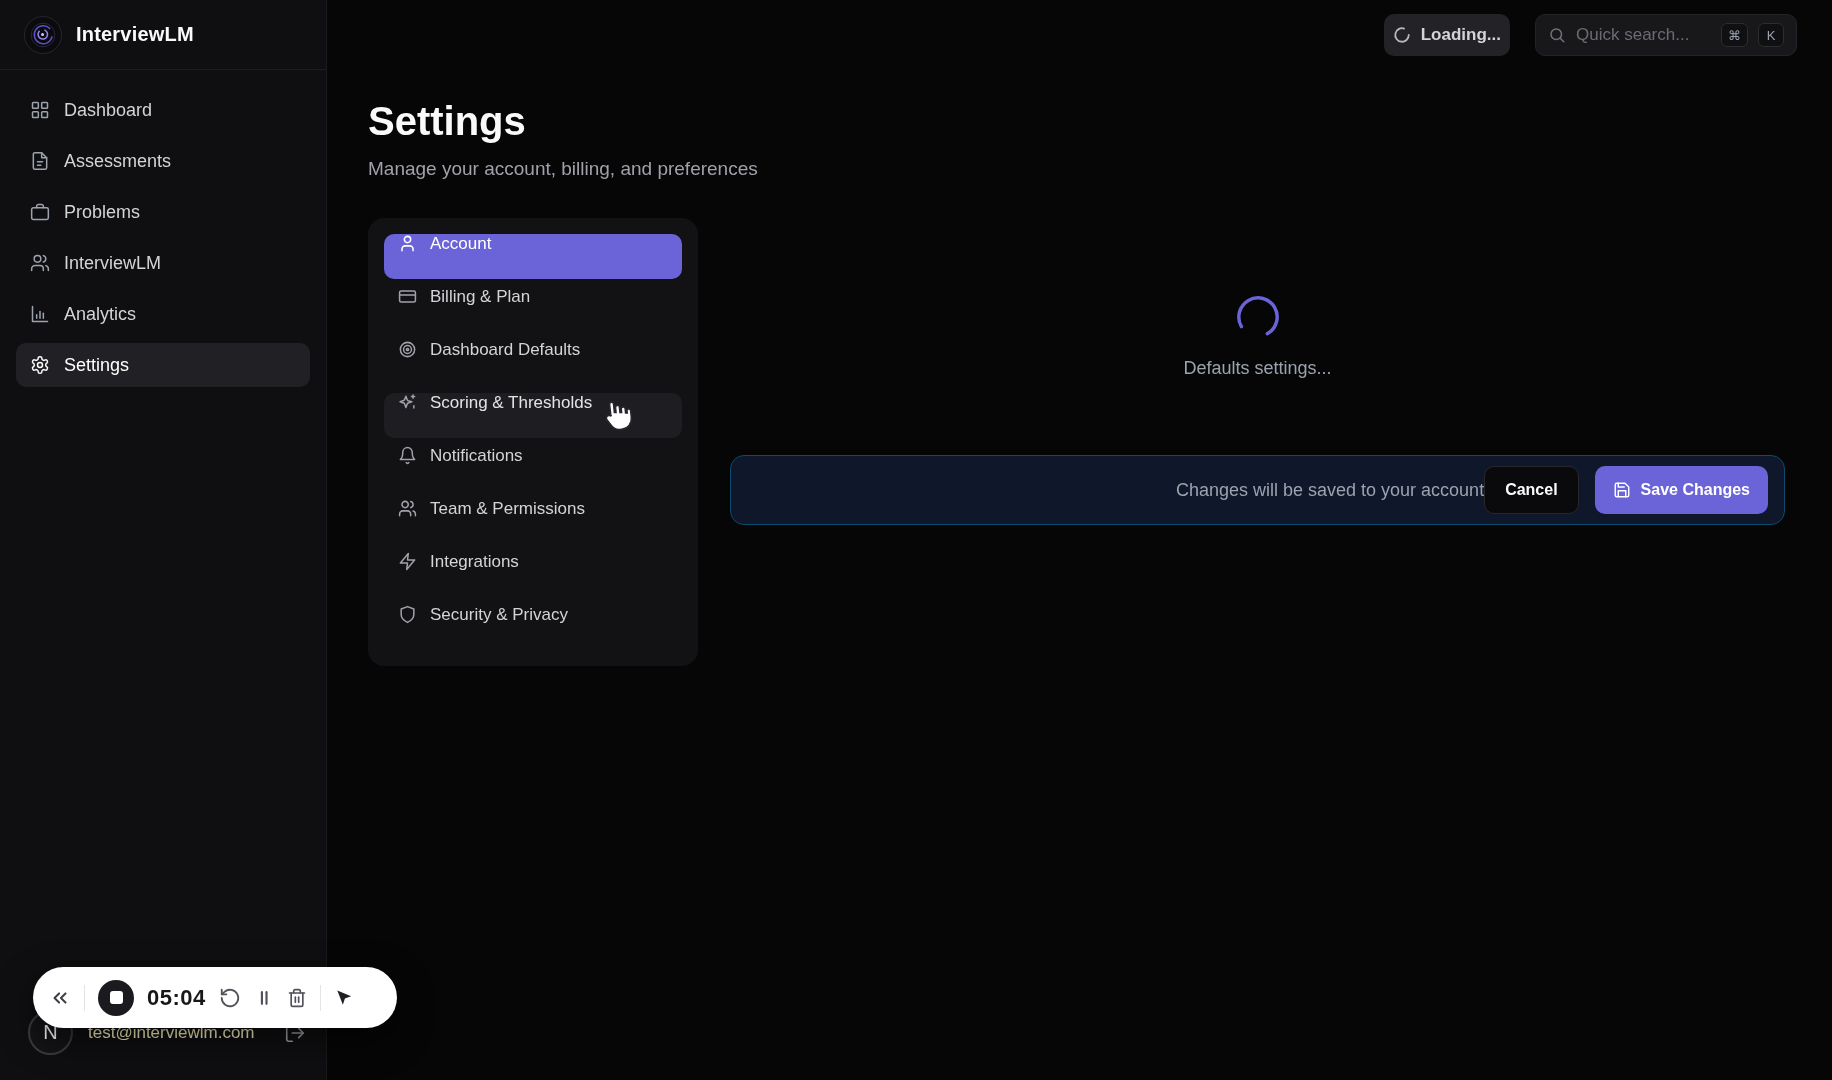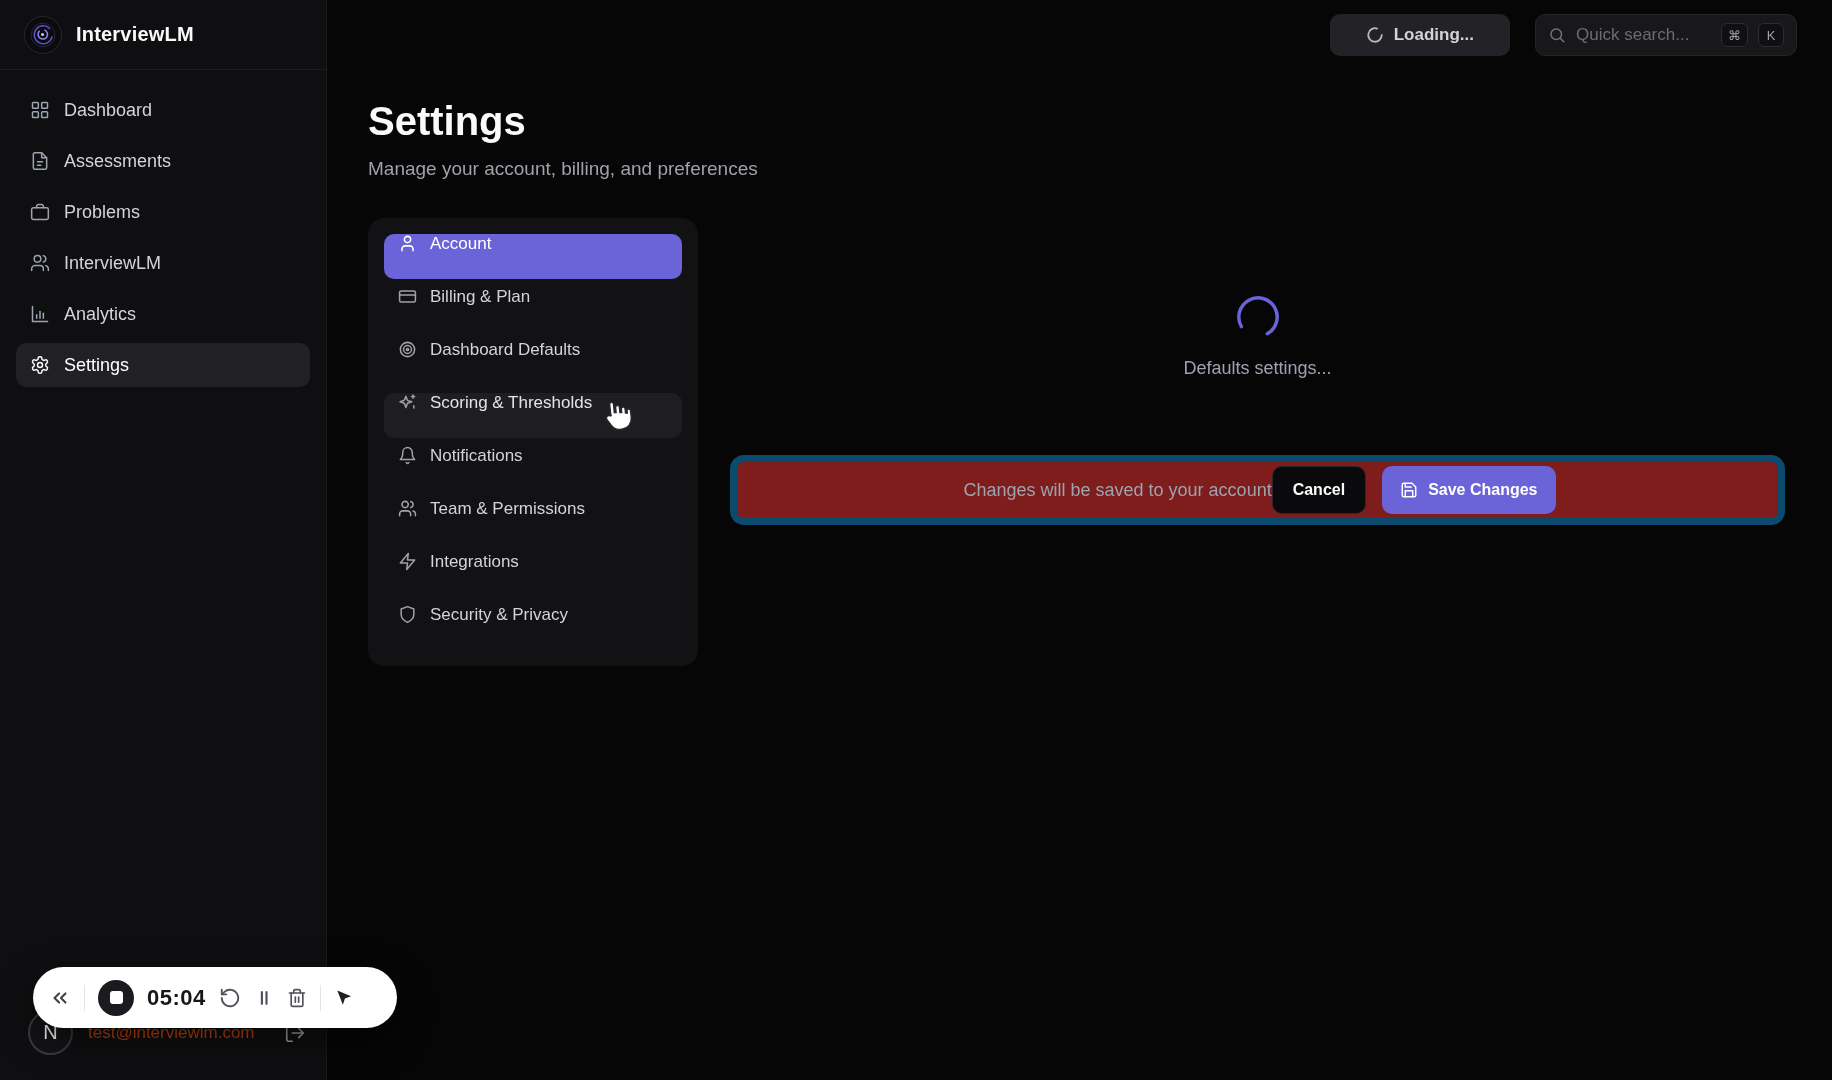--- a/index.html
+++ b/index.html
@@ -14,26 +14,26 @@
   .brand-name { font-size:20px; font-weight:700; color:#fafafa; letter-spacing:.2px;text-align:right; }
   .side-nav { padding:18px 16px; display:flex; flex-direction:column; gap:7px; }
   .side-item { display:flex; align-items:center; gap:14px; height:44px; padding:0 14px; border-radius:10px; color:#d4d4d8; font-size:18px; cursor:pointer; }
   .side-item .icn { width:20px; height:20px; color:#9ca3af; flex:none; display:flex; }
   .side-item.active { background:#212125; color:#ffffff; }
   .side-item.active .icn { color:#fafafa; }
   .icn svg, .ic svg { width:100%; height:100%; display:block; }
 
   .user-row { position:absolute; left:28px; right:20px; bottom:25px; display:flex; align-items:center; gap:15px; z-index:10; }
   .avatar { width:45px; height:45px; border-radius:50%; background:#141417; border:2px solid #3b3b41; color:#fff; font-size:20px; display:flex; align-items:center; justify-content:center; flex:none; cursor:pointer; }
-  .email { flex:1; font-size:17px; color:#c2410c; white-space:nowrap; overflow:hidden; }
+  .email { flex:1; font-size:17px; color:#fef9c3; white-space:nowrap; overflow:hidden; }
   .logout { background:none; border:none; width:22px; height:22px; color:#a1a1aa; cursor:pointer; padding:0; flex:none; }
 
   
   .topbar { position:absolute; left:327px; right:0; top:0; height:70px; display:flex; align-items:center; justify-content:flex-end; gap:25px; padding-right:35px; }
-  .loading-pill { height:42px; border-radius:10px; background:#232327; display:flex; align-items:center; gap:10px; padding:0 36px; }
+  .loading-pill { height:42px; border-radius:10px; background:#232327; display:flex; align-items:center; gap:10px; padding:0 9px; }
   .loading-pill span { font-size:17px; font-weight:600; color:#d4d4d8; }
   .spin-sm { width:18px; height:18px; color:#b8b8bd; animation:spin 1s linear infinite; }
   .search-pill { height:42px; width:262px; border-radius:10px; background:#18181b; border:1px solid #242428; display:flex; align-items:center; gap:10px; padding:0 12px; cursor:text; }
   .search-pill .ic { width:18px; height:18px; color:#71717a; flex:none; }
   .search-pill input { flex:1; min-width:0; background:transparent; border:none; outline:none; color:#e4e4e7; font-size:17px; font-family:"Liberation Sans", sans-serif; }
   .search-pill input::placeholder { color:#6b6b74; }
   .kbd { height:24px; min-width:26px; padding:0 6px; background:#101013; border:1px solid #2c2c31; border-radius:6px; color:#9ca3af; font-size:13px; display:flex; align-items:center; justify-content:center; }
 
   
   .main { position:absolute; left:327px; right:0; top:70px; bottom:0; padding:28px 47px 0 41px; }
@@ -46,21 +46,21 @@
   .snav-item.active { background:#6b63d8; color:#ffffff; }
   .snav-item.active .icn { color:#ffffff; }
   .snav-item.hovered { background:#1e1e22; color:#e4e4e7; }
 
   .right-col { flex:1; display:flex; flex-direction:column; }
   .loading-zone { height:237px; display:flex; flex-direction:column; align-items:center; justify-content:center; gap:18px; }
   .spin-lg { width:46px; height:46px; animation:spin 1s linear infinite; }
   .loading-text { font-size:18px; color:#9ca3af; }
   @keyframes spin { to { transform:rotate(360deg); } }
 
-  .action-bar { height:70px; background:#7f1d1d; border:7px solid #0c4a6e; border-radius:14px; display:flex; align-items:center; justify-content:center; padding:0 16px 0 20px; }
+  .action-bar { height:70px; background:#0f172a; border:1px solid #0c4a6e; border-radius:14px; display:flex; align-items:center; justify-content:flex-end; padding:0 16px 0 20px; }
   .action-msg { font-size:18px; color:#9ca3af; }
   .actions { display:flex; align-items:center; gap:16px; }
   .btn { height:48px; border-radius:10px; font-size:16px; font-weight:700; font-family:Liberation Sans, sans-serif; display:flex; align-items:center; cursor:pointer; }
   .btn-cancel { padding:0 20px; background:#0a0a0c; border:1px solid #27272c; color:#fafafa; }
   .btn-save { padding:0 18px; gap:10px; background:#6b63d8; border:none; color:#ffffff; }
   .btn-save .ic { width:18px; height:18px; display:flex; }
 
   
   .rec-toolbar { position:absolute; left:33px; top:967px; width:364px; height:61px; background:#ffffff; border-radius:31px; box-shadow:0 12px 34px rgba(0,0,0,.55); display:flex; align-items:center; padding:0 16px; gap:13px; z-index:40; }
   .tool-btn { background:none; border:none; padding:0; display:flex; align-items:center; justify-content:center; cursor:pointer; color:#52525b; }

